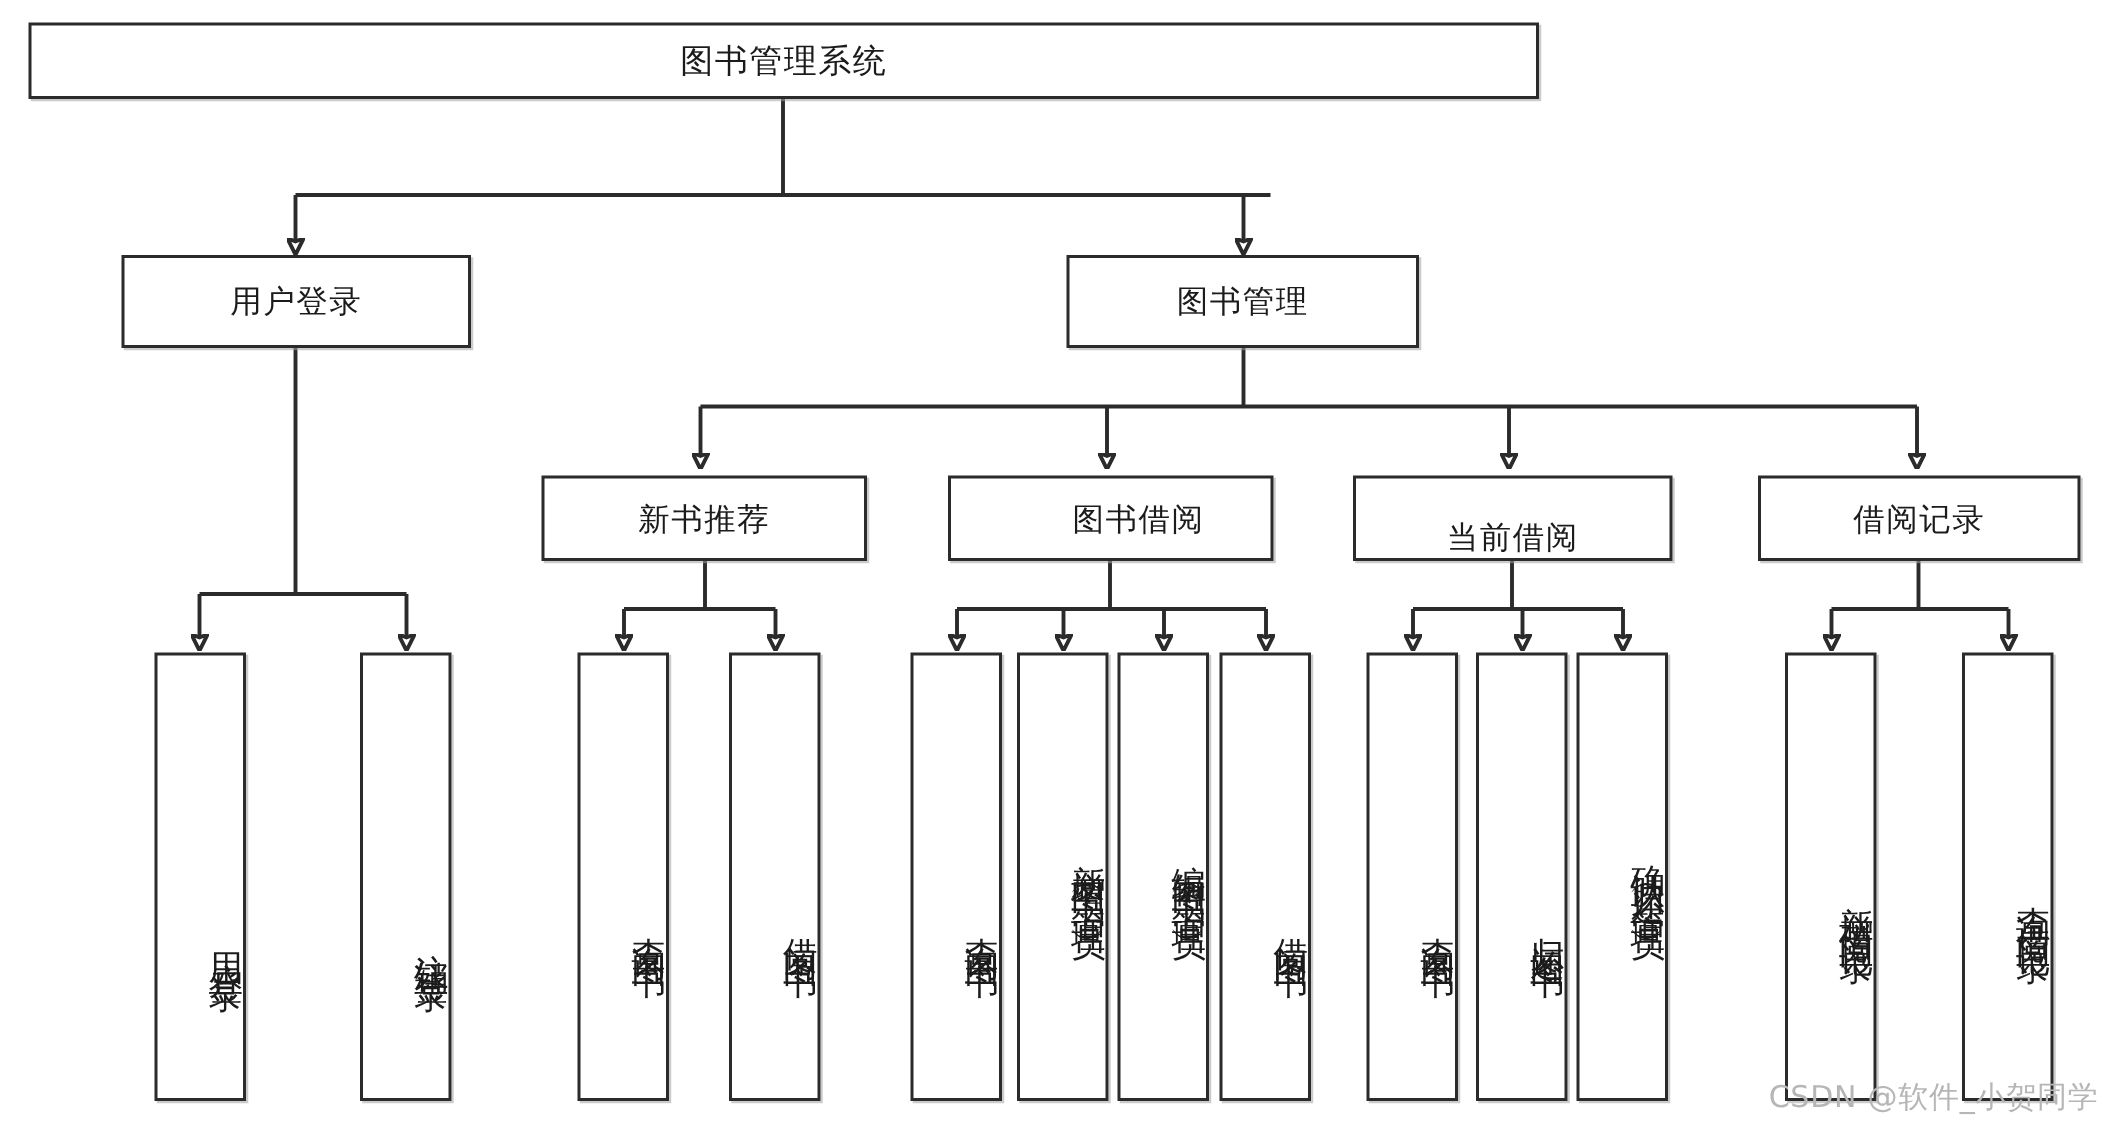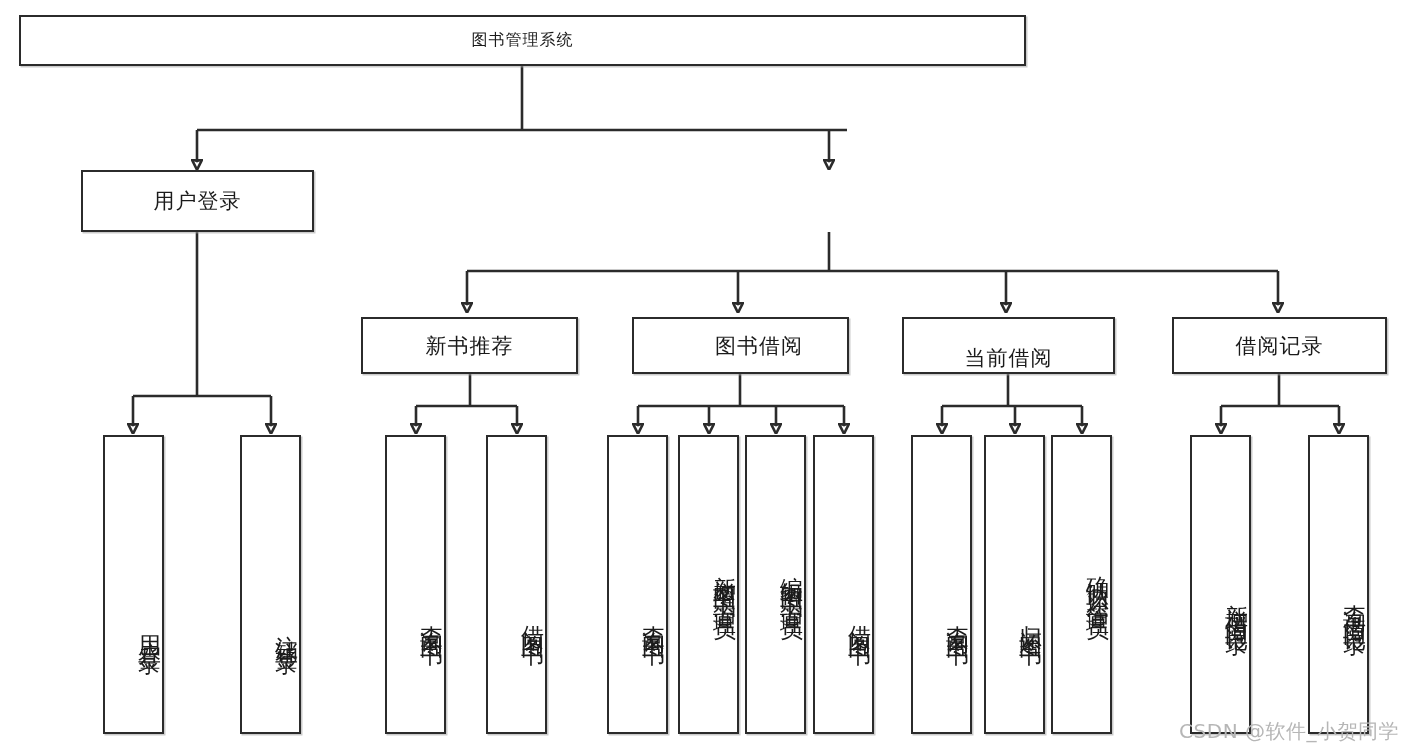--- a/index.html
+++ b/index.html
@@ -23,21 +23,21 @@
     display: flex;
     align-items: center;
     justify-content: center;
     color: #1b1b1b;
     box-shadow: 1.5px 1.5px 0 rgba(160,160,160,0.55);
   }
   .node.horiz {
     font-size: 21px;
     letter-spacing: 1px;
   }
-  .node.root { font-size: 16px; }
+  .node.root { font-size: 22px; }
   .node.vert {
     writing-mode: vertical-rl;
     text-orientation: upright;
     font-size: 23px;
     letter-spacing: 6px;
     padding-top: 6px;
     padding-bottom: 6px;
     align-items: flex-start;
     justify-content: center;
   }
@@ -123,20 +123,23 @@
     <path d="M1339,406 L1339,424" marker-end="url(#ah)"></path>
   </svg>
 
   <div class="node horiz root" style="left:19px; top:15px; width:1007px; height:51px;">
     <span>图书管理系统</span>
   </div>
 
   <div class="node horiz" style="left:81px; top:170px; width:233px; height:62px;">
     <span>用户登录</span>
   </div>
+  <div class="node horiz" style="left:711px; top:170px; width:235px; height:62px;">
+    <span>图书管理</span>
+  </div>
 
   <div class="node horiz" style="left:361px; top:317px; width:217px; height:57px;">
     <span>新书推荐</span>
   </div>
   <div class="node horiz" style="left:632px; top:317px; width:217px; height:57px;padding-left:37px;">
     <span>图书借阅</span>
   </div>
   <div class="node horiz" style="left:902px; top:317px; width:213px; height:57px;align-items:flex-end;">
     <span>当前借阅</span>
   </div>

